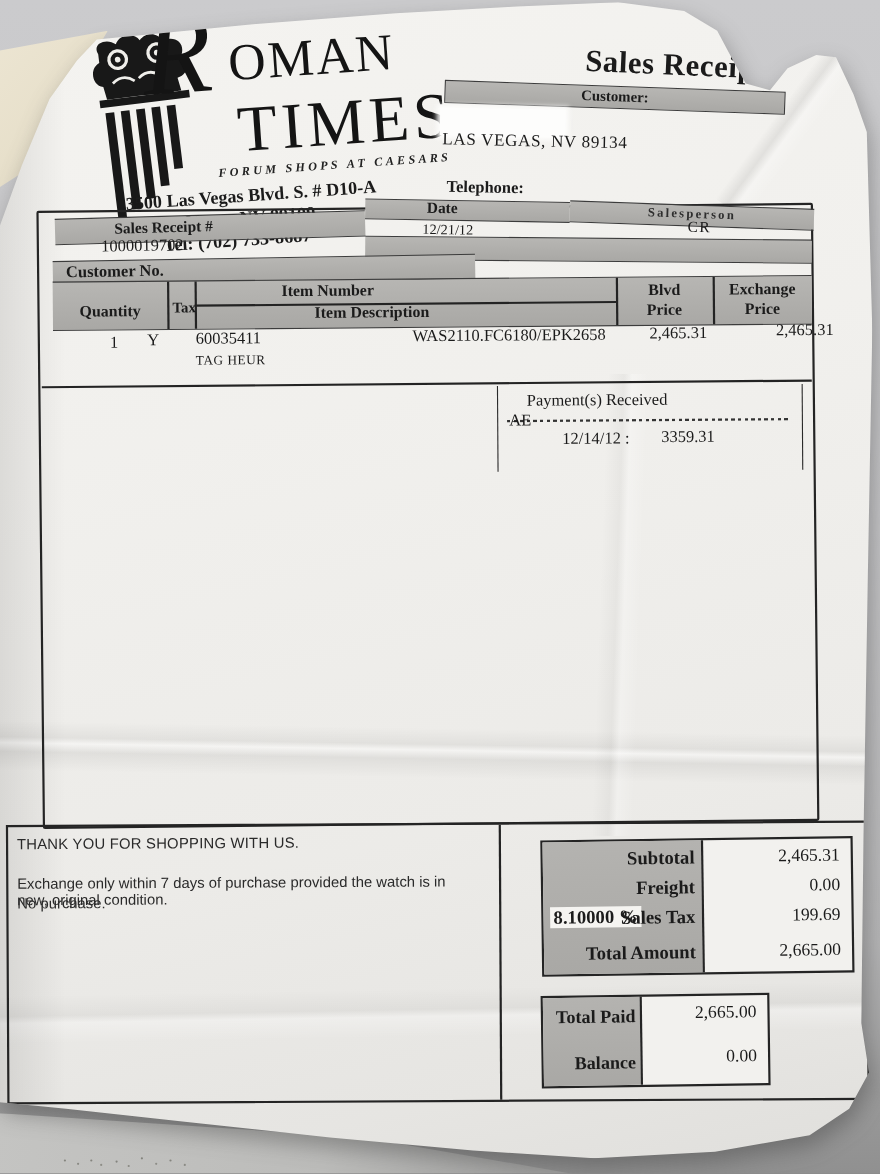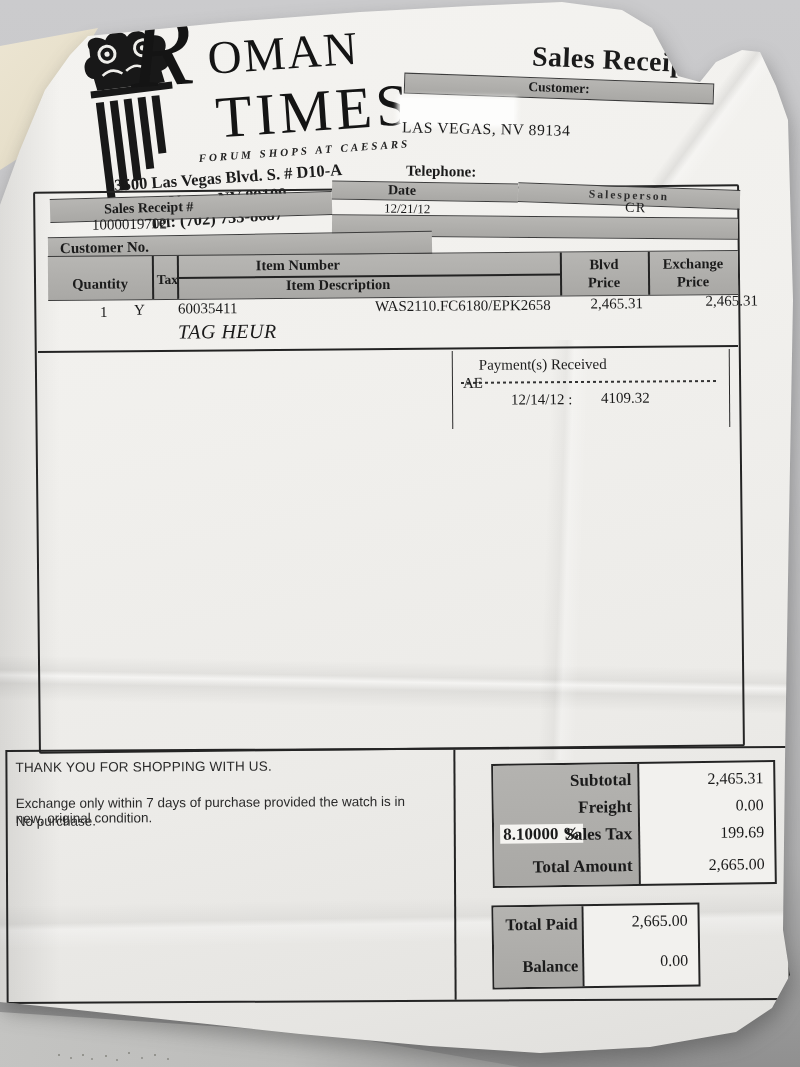--- a/index.html
+++ b/index.html
@@ -135,35 +135,35 @@
       <div class="abs ser b" style="left:512px;top:4px;width:88px;text-align:center;font-size:14.5px;">Blvd</div>
       <div class="abs ser b" style="left:512px;top:22px;width:88px;text-align:center;font-size:14.5px;">Price</div>
       <div class="abs ser b" style="left:600px;top:4px;width:90px;text-align:center;font-size:14.5px;">Exchange</div>
       <div class="abs ser b" style="left:600px;top:22px;width:90px;text-align:center;font-size:14.5px;">Price</div>
     </div>
 
     <div class="abs" style="left:48px;top:296px;width:690px;height:52px;transform:rotate(-0.4deg);">
       <div class="abs ser" style="left:52px;top:6px;font-size:15px;">1</div>
       <div class="abs ser" style="left:86px;top:4px;font-size:15px;">Y</div>
       <div class="abs ser" style="left:130px;top:3px;font-size:15px;">60035411</div>
-      <div class="abs ser" style="left:130px;top:23px;font-size:20px;letter-spacing:.5px;font-style:italic;">TAG HEUR</div>
+      <div class="abs ser" style="left:130px;top:23px;font-size:12px;letter-spacing:.5px;">TAG HEUR</div>
       <div class="abs ser" style="left:280px;top:2px;width:270px;text-align:center;font-size:15px;">WAS2110.FC6180/EPK2658</div>
       <div class="abs ser rt" style="left:505px;top:1px;width:90px;font-size:15px;">2,465.31</div>
       <div class="abs ser rt" style="left:615px;top:-1px;width:95px;font-size:15px;">2,465.31</div>
     </div>
 
     <div class="abs ln" style="left:38px;top:348px;width:700px;height:2px;transform:rotate(-0.5deg);"></div>
 
     <div class="abs" style="left:452px;top:350px;width:276px;height:78px;transform:rotate(-0.4deg);
                 border-left:1.5px solid #2a2a2a;border-right:1.5px solid #2a2a2a;">
       <div class="abs ser" style="left:26px;top:6px;font-size:15px;">Payment(s) Received</div>
       <div class="abs dash" style="left:8px;top:31px;width:258px;"></div>
       <div class="abs ser" style="left:10px;top:24px;font-size:15px;">AE</div>
       <div class="abs ser" style="left:58px;top:41px;font-size:15px;">12/14/12 :</div>
-      <div class="abs ser" style="left:148px;top:40px;font-size:15px;">4109.32</div>
+      <div class="abs ser" style="left:148px;top:40px;font-size:15px;">3359.31</div>
     </div>
 
     <div class="abs" style="left:6px;top:748px;width:780px;height:250px;border:2px solid #242424;
                 transform:rotate(-0.3deg);">
       <div class="abs ln" style="left:446px;top:0;width:2px;height:100%;"></div>
 
       <div class="abs sans" style="left:8px;top:8px;font-size:13.5px;letter-spacing:.2px;">THANK YOU FOR SHOPPING WITH US.</div>
       <div class="abs sans" style="left:8px;top:44px;width:420px;font-size:13.5px;">Exchange only within 7 days of purchase provided the watch is in new, original condition.</div>
       <div class="abs sans" style="left:8px;top:62px;font-size:13.5px;">No purchase.</div>
     </div>

